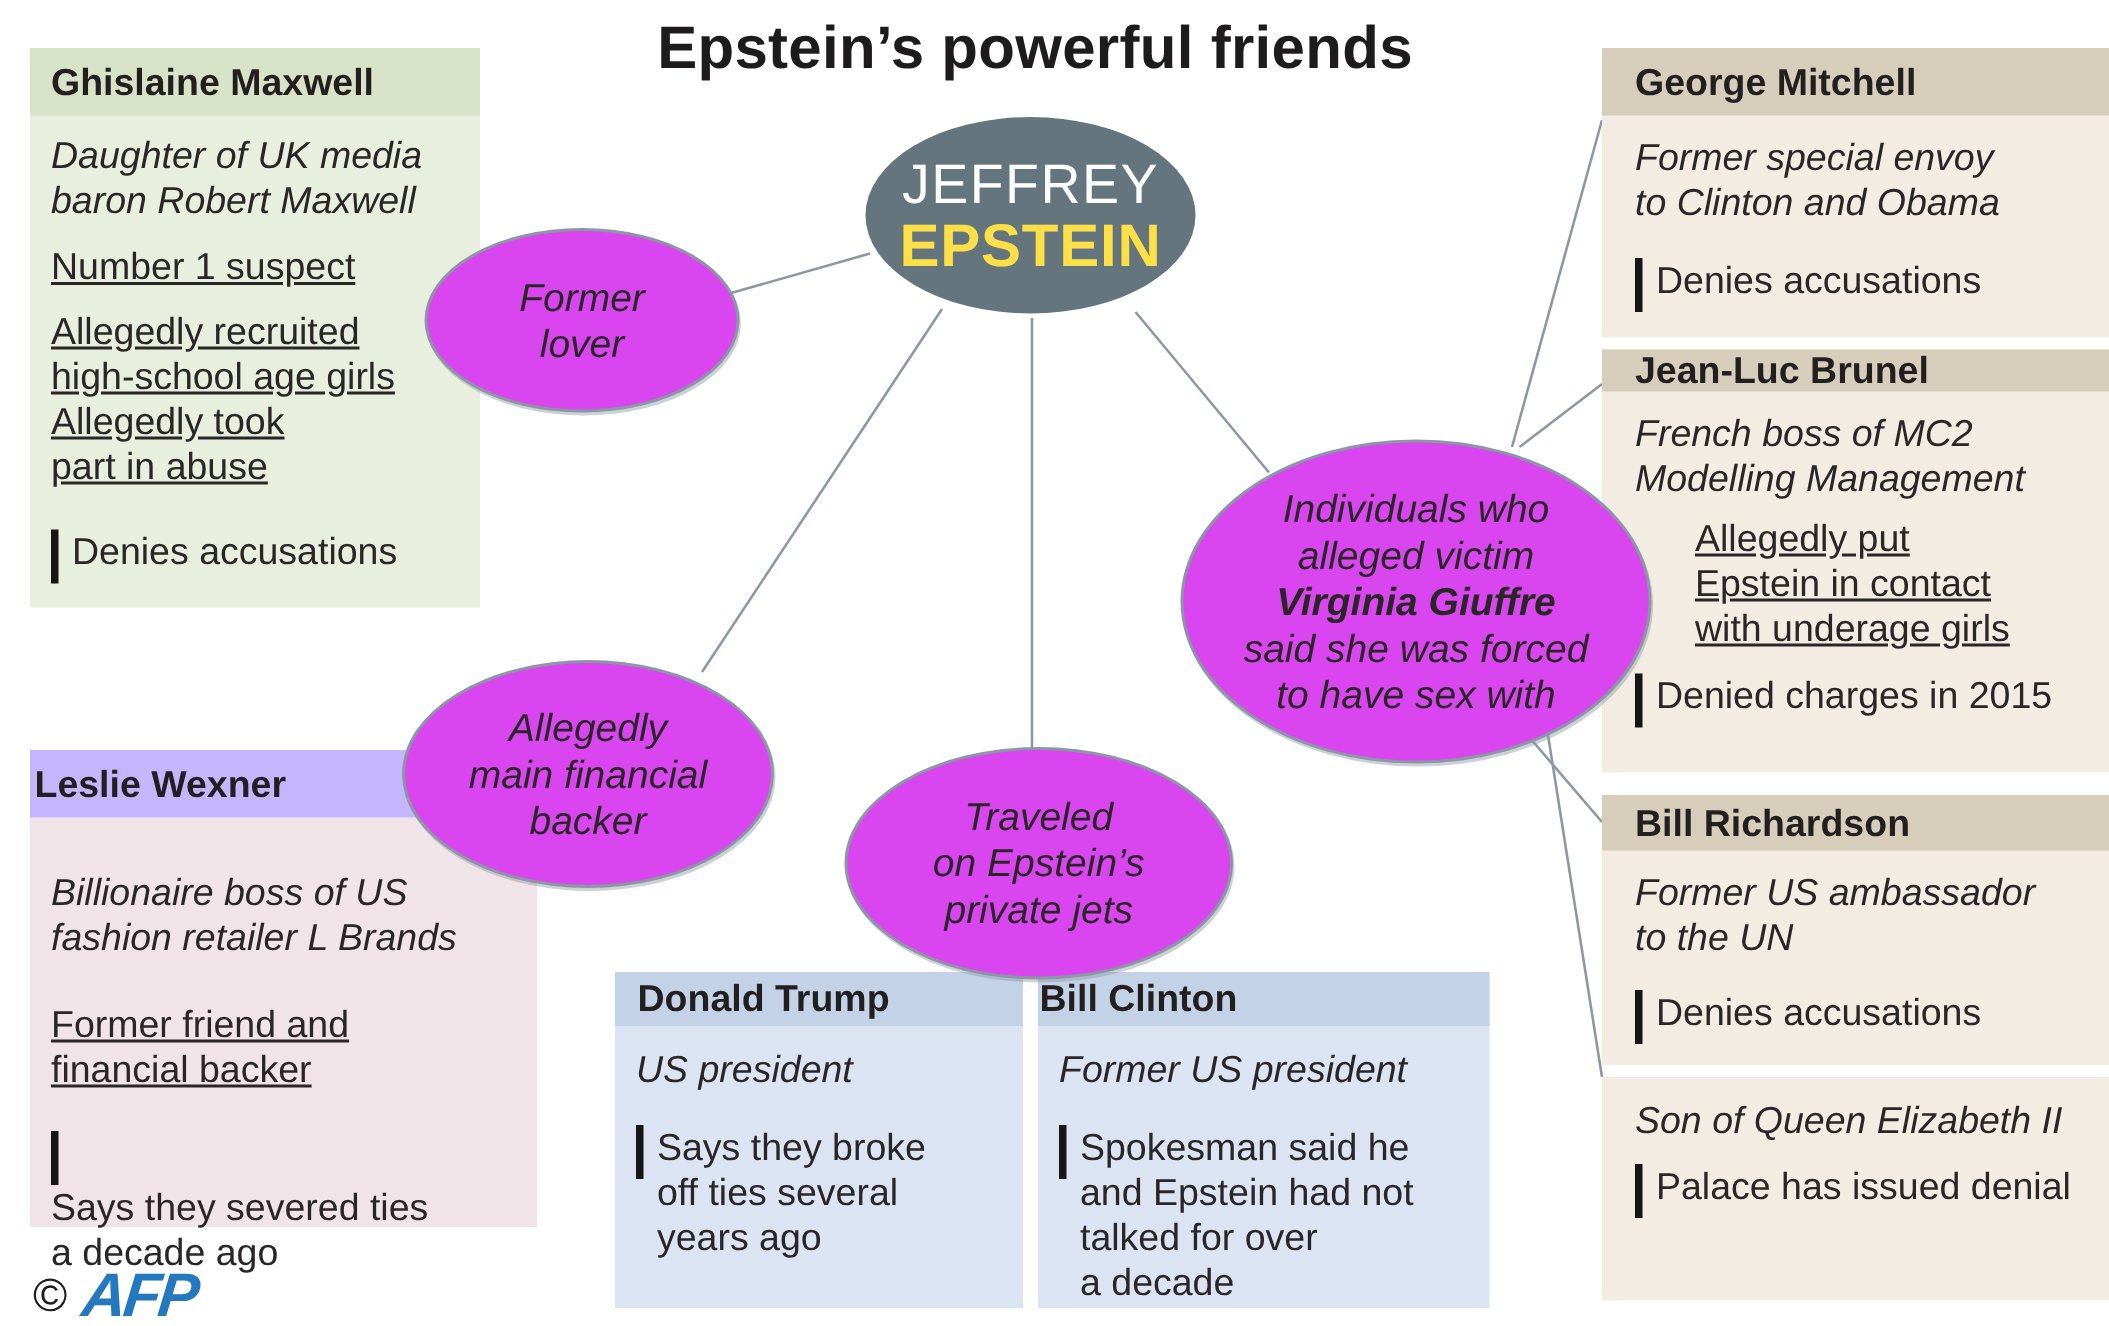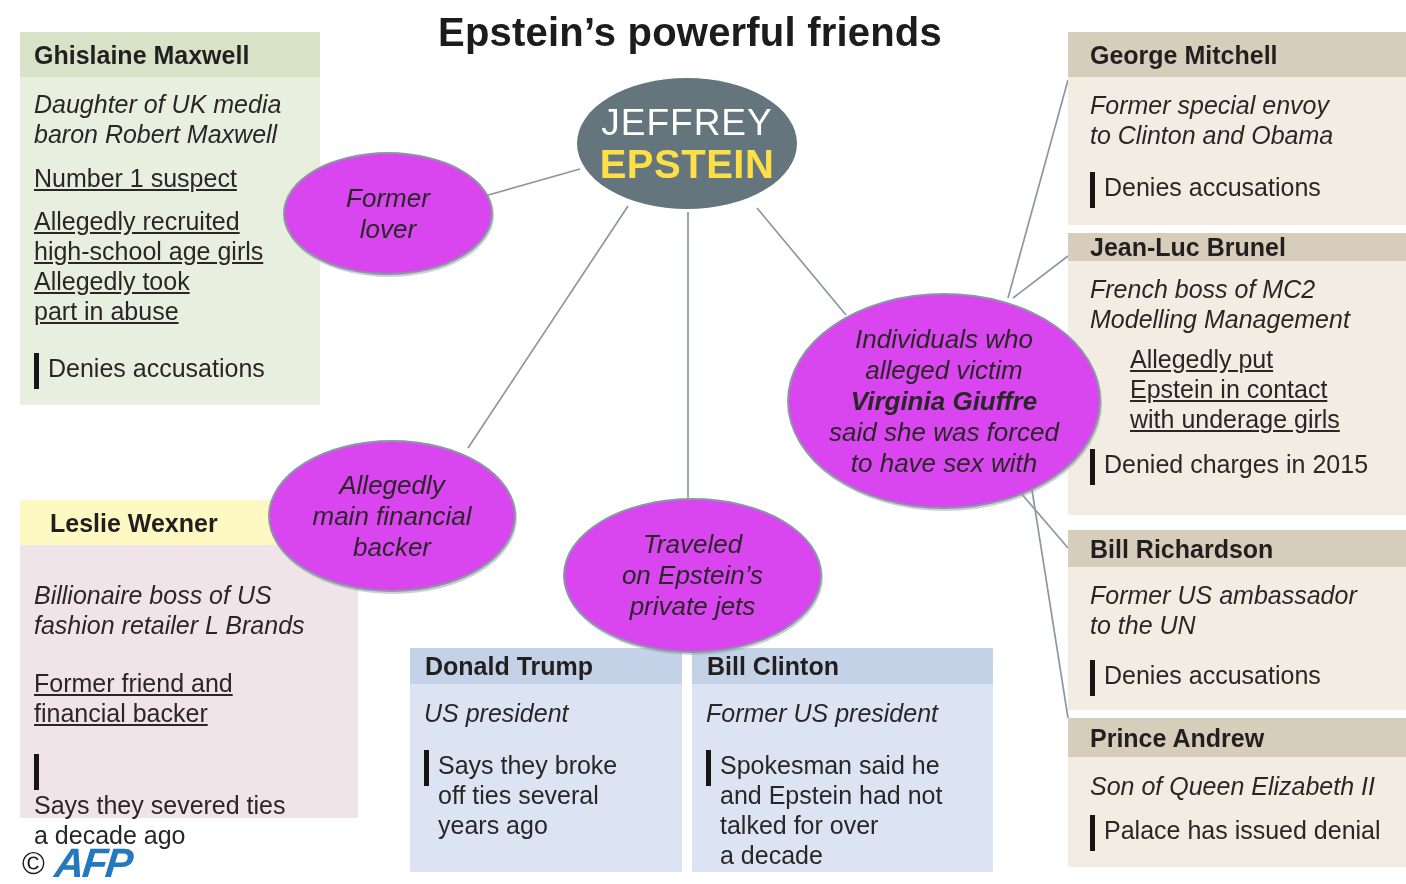--- a/index.html
+++ b/index.html
@@ -27,33 +27,33 @@
   
   [data-name="person-card-maxwell"] { left:20px; top:32px; width:300px; height:373px; background:#e9efde; }
   [data-name="person-card-maxwell"] .hd { height:45px; background:#d8e2c6; padding-left:14px; }
   [data-name="person-card-maxwell"] .desc { margin-top:12px; }
   [data-name="person-card-maxwell"] .fact-0 { margin-top:14px; }
   [data-name="person-card-maxwell"] .fact-1 { margin-top:13px; }
   [data-name="person-card-maxwell"] .denial { margin-top:27px; }
 
   
   [data-name="person-card-wexner"] { left:20px; top:500px; width:338px; height:318px; background:#f0e4e8; }
-  [data-name="person-card-wexner"] .hd { height:45px; background:#fef9c3; padding-left:30px; }
+  [data-name="person-card-wexner"] .hd { height:45px; background:#c4b5fd; padding-left:3px; }
   [data-name="person-card-wexner"] .desc { margin-top:35px; }
   [data-name="person-card-wexner"] .fact-0 { margin-top:28px; }
   [data-name="person-card-wexner"] .denial { margin-top:26px;flex-direction:column; }
 
   
   [data-name="person-card-trump"] { left:410px; top:648px; width:272px; height:224px; background:#dce4f3; }
   [data-name="person-card-trump"] .hd { height:36px; background:#c4d2e8; padding-left:15px; }
   [data-name="person-card-trump"] .desc { margin-top:14px; }
   [data-name="person-card-trump"] .denial { margin-top:22px; }
 
   [data-name="person-card-clinton"] { left:692px; top:648px; width:301px; height:224px; background:#dce4f3; }
-  [data-name="person-card-clinton"] .hd { height:36px; background:#c4d2e8; padding-left:15px; }
+  [data-name="person-card-clinton"] .hd { height:36px; background:#c4d2e8; padding-left:1px; }
   [data-name="person-card-clinton"] .desc { margin-top:14px; }
   [data-name="person-card-clinton"] .denial { margin-top:22px; }
 
   
   .tan { left:1068px; width:338px; background:#f2ece3; }
   .tan .hd { background:#d6cdbb; padding-left:22px; }
   .tan .bd { padding-left:22px; }
   [data-name="person-card-mitchell"]   { top:32px;  height:193px; }
   [data-name="person-card-mitchell"] .hd { height:45px; }
   [data-name="person-card-mitchell"] .desc { margin-top:13px; }
@@ -216,21 +216,20 @@
       <div class="desc" data-name="person-description">Former US ambassador
 to the UN</div>
       <div class="denial" data-name="denial-statement">
         <span class="bar" data-name="emphasis-bar"></span>
         <span class="txt" data-name="denial-text">Denies accusations</span>
       </div>
     </div>
   </div>
 
   <div class="card tan" data-name="person-card-andrew">
-    <div class="hd" data-name="person-name">Prince Andrew</div>
     <div class="bd">
       <div class="desc" data-name="person-description">Son of Queen Elizabeth II</div>
       <div class="denial" data-name="denial-statement">
         <span class="bar" data-name="emphasis-bar"></span>
         <span class="txt" data-name="denial-text">Palace has issued denial</span>
       </div>
     </div>
   </div>
 
   <div class="bubble" data-name="former-lover-bubble">

